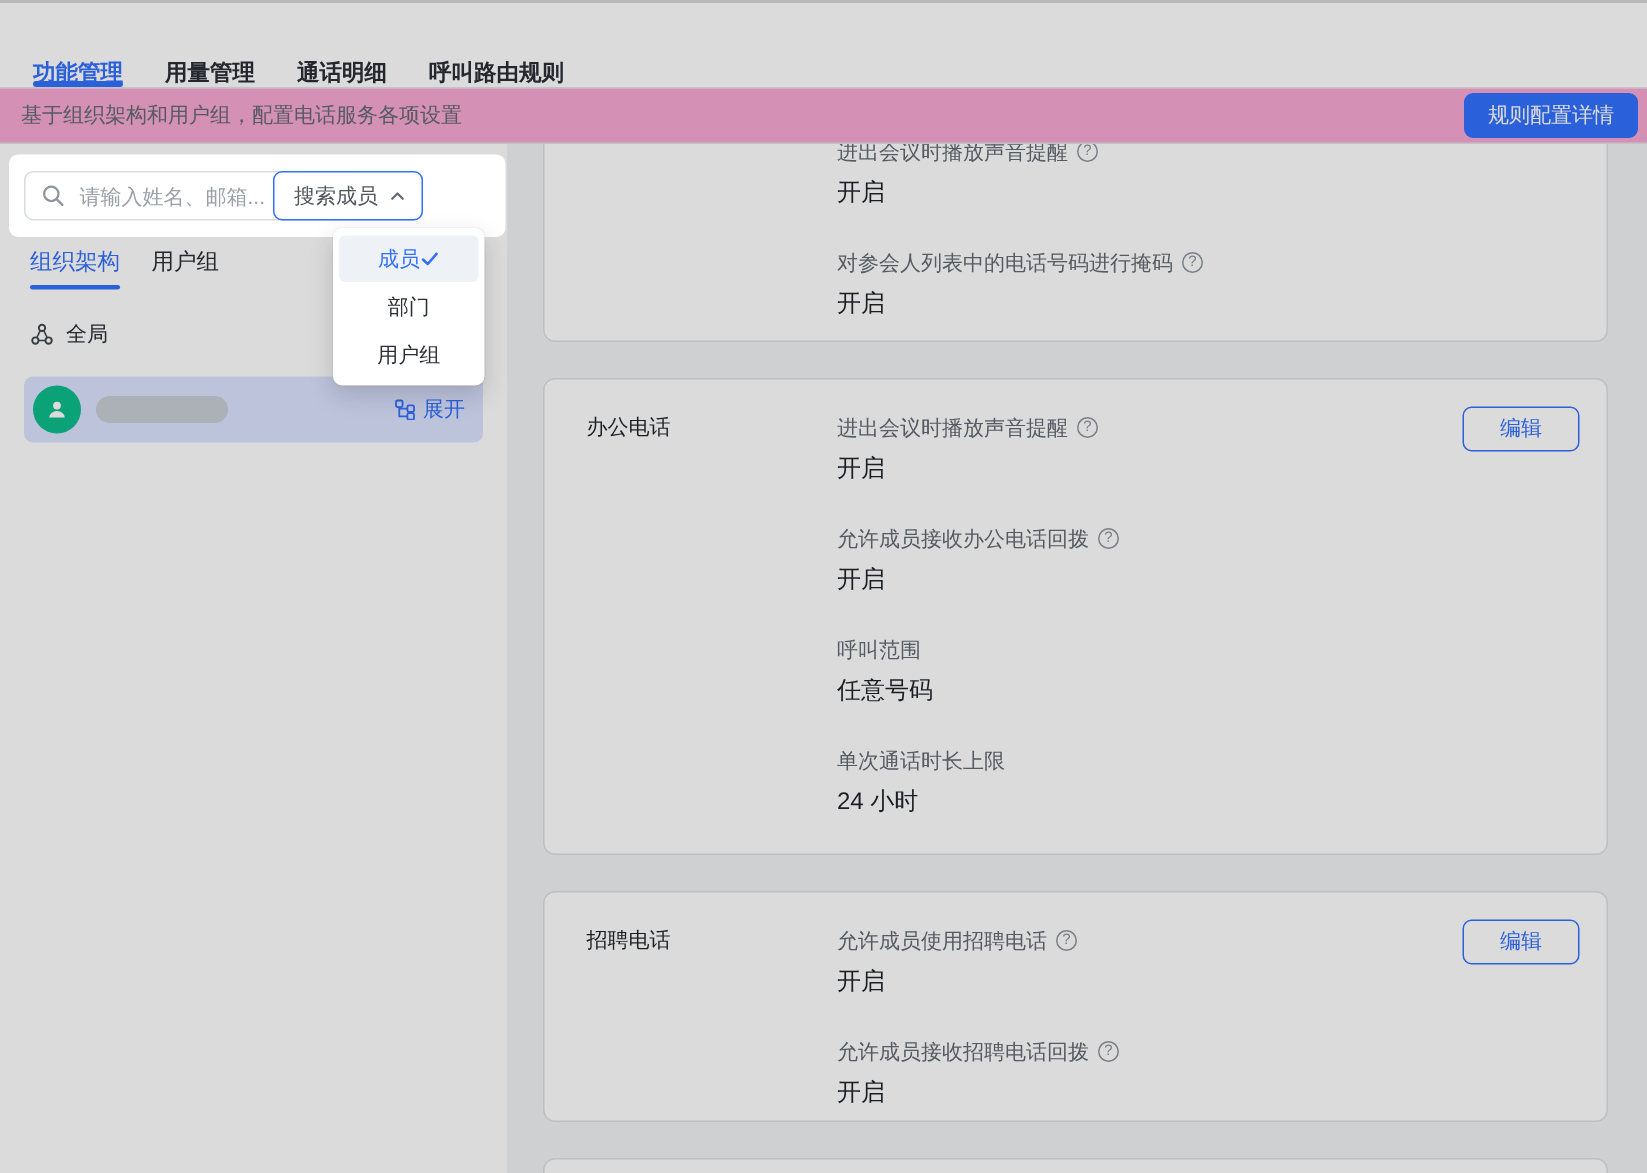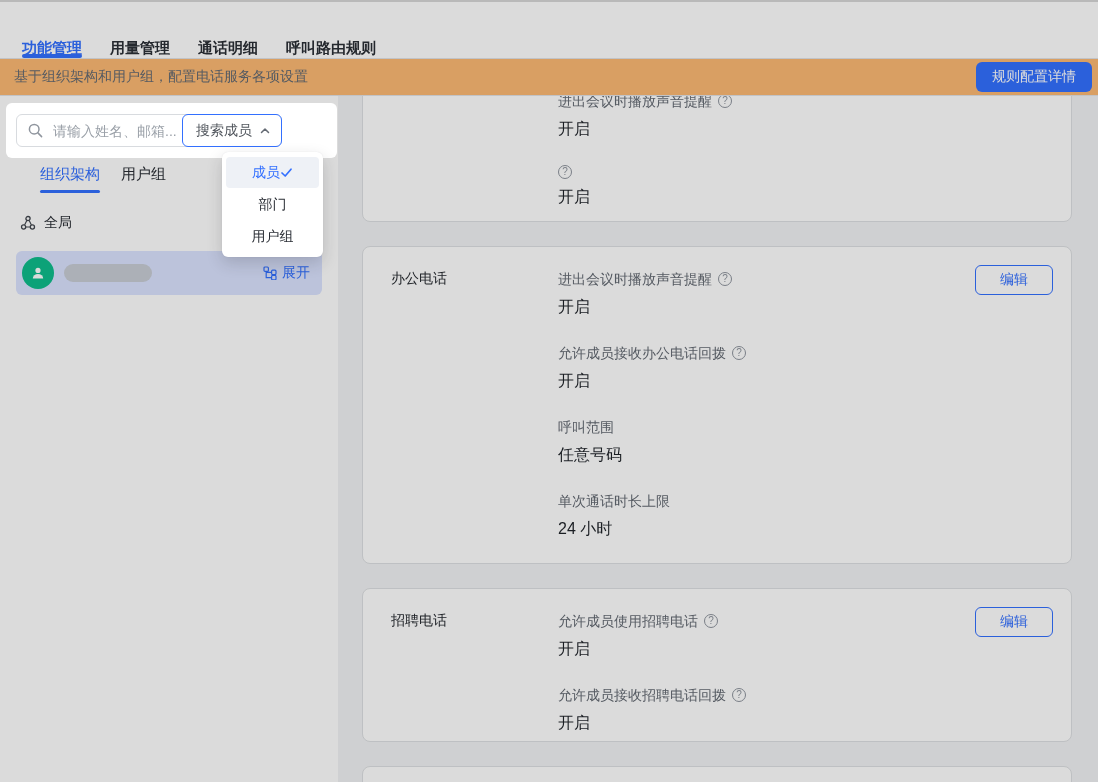--- a/index.html
+++ b/index.html
@@ -20,36 +20,36 @@
     font-size:15px; font-weight:600; color:#2b2f36; cursor:pointer;
   }
   .topnav .tab.active { color:#3370ff; }
   .topnav .tab.active .tab-underline {
     position:absolute; left:0; right:0; bottom:0; height:4px;
     background:#3370ff; border-radius:3px;
   }
 
   
   .subheader {
-    height:37px; background:#fdba74; border-bottom:1px solid #e2e4e7;
+    height:37px; background:#f9a8d4; border-bottom:1px solid #e2e4e7;
     display:flex; align-items:center; justify-content:space-between;
     padding:0 6px 0 14px;
   }
   .subheader .desc { font-size:14px; color:#646a73; }
   .btn-primary {
     height:30px; padding:0 16px; background:#3370ff; color:#fff;
     font-size:14px; border:none; border-radius:6px; cursor:pointer;
     font-family:inherit;
   }
 
   
   .content { display:flex; height:686px; }
 
   .sidebar { width:338px; background:#fff; position:relative; padding-top:69px; flex:none; }
-  .side-tabs { display:flex; gap:21px; padding-left:40px; }
+  .side-tabs { display:flex; gap:21px; padding-left:20px; }
   .side-tab { position:relative; font-size:15px; color:#2b2f36; padding-bottom:9px; cursor:pointer; }
   .side-tab.active { color:#3370ff; }
   .side-tab.active .side-underline {
     position:absolute; left:0; right:0; bottom:0; height:3px; background:#3370ff; border-radius:2px;
   }
   .global-row { margin-top:18px; padding-left:20px; display:flex; align-items:center; gap:8px;
     font-size:14px; color:#2b2f36; height:24px; cursor:pointer; }
   .member-row {
     margin:16px 16px 0; height:44px; background:#dbe4ff; border-radius:6px;
     display:flex; align-items:center; padding:0 12px 0 6px; cursor:pointer;
@@ -190,20 +190,21 @@
       <div class="fields">
         <div class="field">
           <div class="field-label">
             <span>进出会议时播放声音提醒</span>
             <span class="help-icon">?</span>
           </div>
           <div class="field-value">开启</div>
         </div>
         <div class="field">
           <div class="field-label">
+            <span>对参会人列表中的电话号码进行掩码</span>
             <span class="help-icon">?</span>
           </div>
           <div class="field-value">开启</div>
         </div>
       </div>
     </section>
 
     <section class="card">
       <div class="card-title">办公电话</div>
       <div class="fields">

